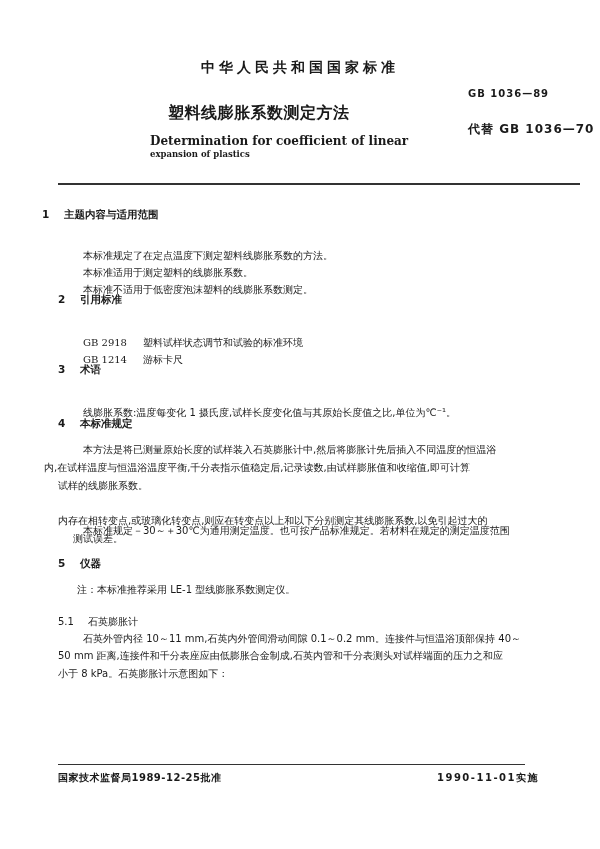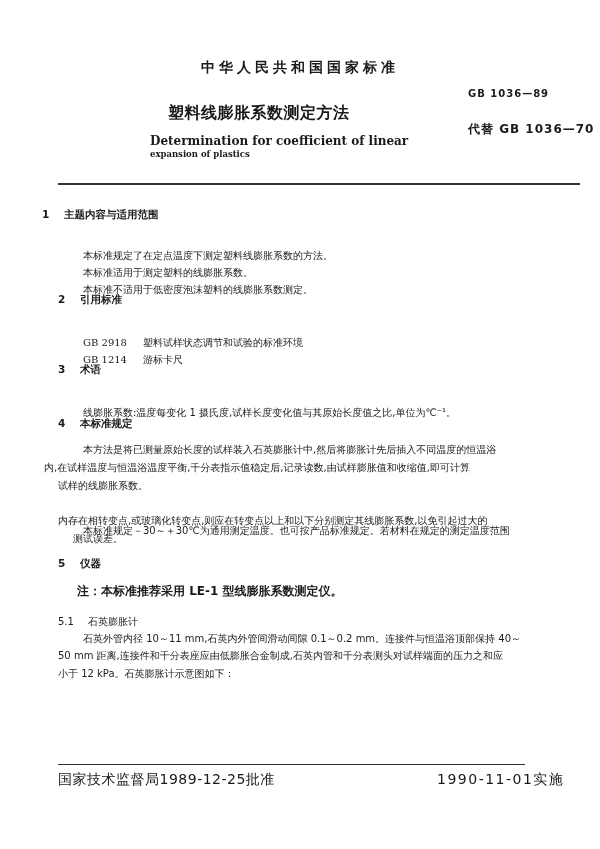--- a/index.html
+++ b/index.html
@@ -13,23 +13,23 @@
   .title-en2 { left: 150px; top: 149px; width: 190px; text-align: left; font-size: 8.5px; font-weight: bold; }
   .std-no { left: 468px; top: 88px; font-family: "DejaVu Sans", sans-serif; font-size: 10px; font-weight: bold; letter-spacing: 1px; }
   .replaces { left: 468px; top: 121px; font-family: "DejaVu Sans", sans-serif; font-size: 12px; font-weight: bold; letter-spacing: 1px; }
   .rule { left: 58px; width: 522px; height: 1.5px; background: #333; }
   .rule-top { top: 183px; }
   .rule-bottom { top: 764px; width: 467px; left: 58px; height: 1px; }
   .h { font-family: "DejaVu Sans", sans-serif; font-weight: bold; font-size: 10.5px; }
   .h .num { display: inline-block; width: 22px; }
   .p { font-size: 10px; font-family: "DejaVu Sans", sans-serif; margin-top: 16px; }
   .pb { font-size: 10px; font-family: "DejaVu Sans", sans-serif; }
-  .note { font-size: 12px; font-family: "DejaVu Sans", sans-serif; font-weight: bold; }
+  .note { font-size: 10px; font-family: "DejaVu Sans", sans-serif; font-weight: normal; }
   .ref .code { display: inline-block; width: 60px; font-family: "DejaVu Serif", serif; }
-  .footer { font-family: "DejaVu Sans", sans-serif; font-weight: normal; font-size: 14px; letter-spacing: 0.5px; }
+  .footer { font-family: "DejaVu Sans", sans-serif; font-weight: bold; font-size: 10px; letter-spacing: 0.5px; }
 </style>
 </head>
 <body>
 
 <div class="abs country">中华人民共和国国家标准</div>
 <div class="abs title-cn">塑料线膨胀系数测定方法</div>
 <div class="abs title-en1">Determination for coefficient of linear</div>
 <div class="abs title-en2">expansion of plastics</div>
 <div class="abs std-no">GB 1036—89</div>
 <div class="abs replaces">代替 GB 1036—70</div>
@@ -70,17 +70,17 @@
 
 <div class="abs h" style="left:58px; top:557px;">
   <span class="num">5</span><span>仪器</span>
 </div>
 <div class="abs note" style="left:77px; top:583px;">注：本标准推荐采用 LE-1 型线膨胀系数测定仪。</div>
 <div class="abs p" style="left:58px; top:599px;">
   <span style="display:inline-block; width:30px;">5.1</span><span>石英膨胀计</span>
 </div>
 <div class="abs p" style="left:83px; top:616px;">石英外管内径 10～11 mm,石英内外管间滑动间隙 0.1～0.2 mm。连接件与恒温浴顶部保持 40～</div>
 <div class="abs p" style="left:58px; top:633px;">50 mm 距离,连接件和千分表座应由低膨胀合金制成,石英内管和千分表测头对试样端面的压力之和应</div>
-<div class="abs p" style="left:58px; top:651px;">小于 12 kPa。石英膨胀计示意图如下：</div>
+<div class="abs p" style="left:58px; top:651px;">小于 8 kPa。石英膨胀计示意图如下：</div>
 
 <div class="abs rule rule-bottom"></div>
 <div class="abs footer" style="left:58px; top:771px;">国家技术监督局1989-12-25批准</div>
 <div class="abs footer" style="left:437px; top:771px; letter-spacing:1.5px;">1990-11-01实施</div>
 
 </body></html>

